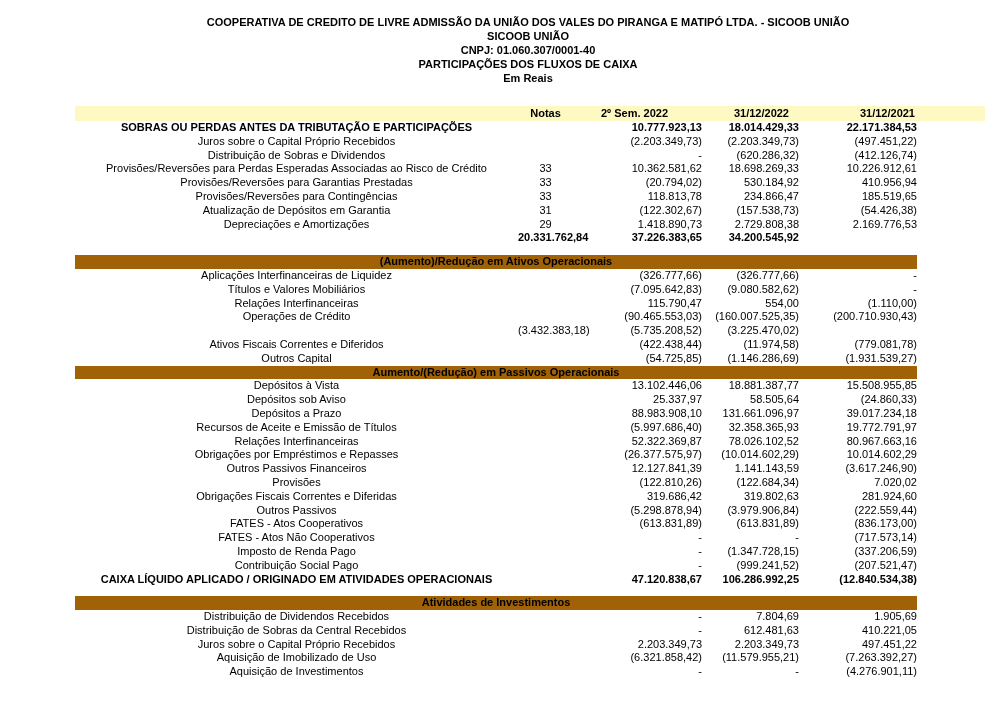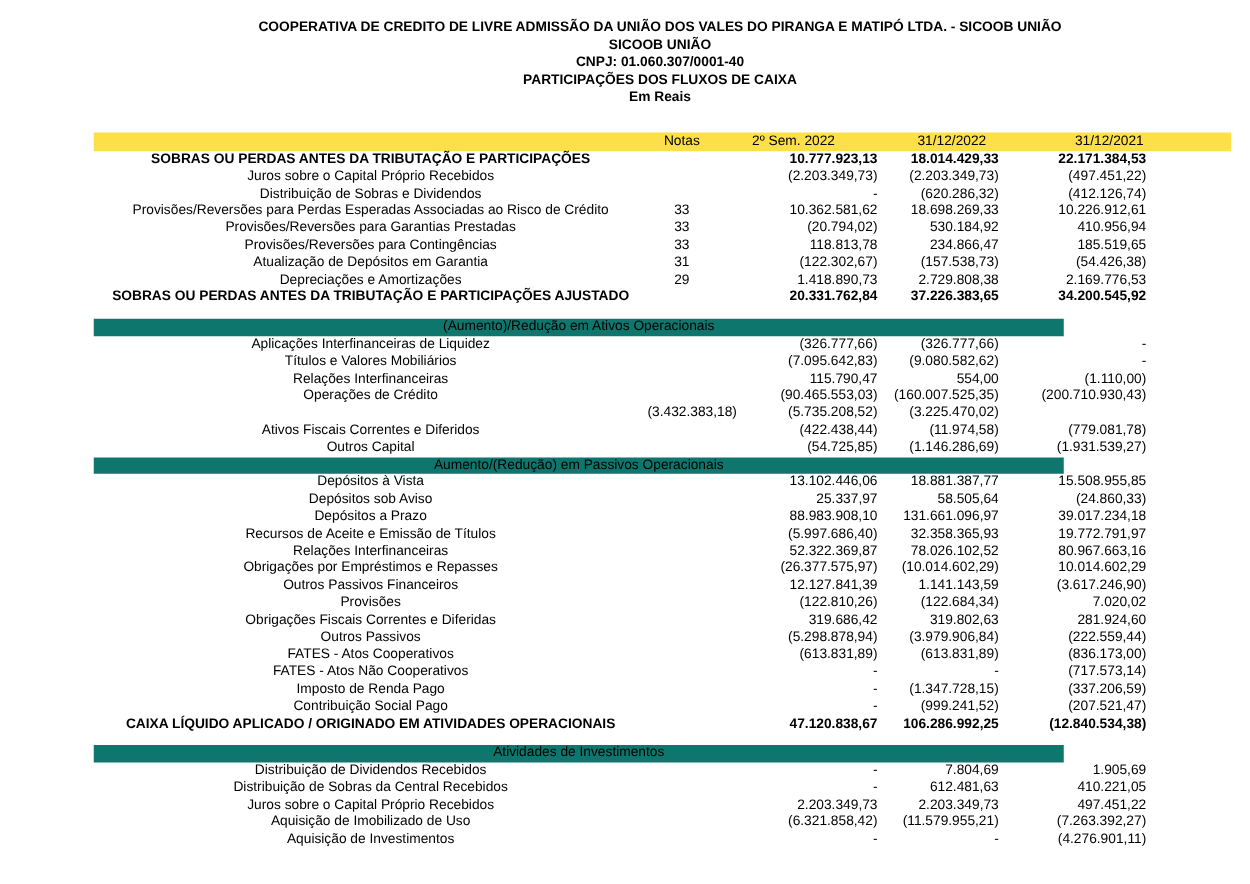--- a/index.html
+++ b/index.html
@@ -24,23 +24,23 @@
   .fin-table { position: absolute; left: 47px; top: 106px; width: 911px; }
 
   .grid-cols {
     display: grid;
     grid-template-columns: 443px 55px 129px 97px 118px;
     width: 842px;
   }
 
   .header-row {
     width: 910px;
-    background: #fde047;
+    background: #fef9c3;
     height: 15px;
-    font-weight: normal;
+    font-weight: bold;
   }
   .header-row .cell { line-height: 15px; }
 
   .cell {
     font-size: 11px;
     line-height: 13.8px;
     white-space: nowrap;
     overflow: visible;
   }
   .c-label { text-align: center; }
@@ -48,23 +48,23 @@
   .c-v1, .c-v2, .c-v3 { text-align: right; }
 
   .header-row .c-v1 { padding-right: 34px; }
   .header-row .c-v2 { padding-right: 10px; }
   .header-row .c-v3 { padding-right: 2px; }
 
   .r-item .cell, .r-total .cell { height: 13.8px; }
   .r-total { font-weight: bold; }
 
   .r-section {
-    width: 776px;
-    background: #0f766e;
-    font-weight: normal;
+    width: 842px;
+    background: #a16207;
+    font-weight: bold;
   }
   .r-section .cell { height: 13.8px; }
 
   .r-gap { height: 10px; width: 842px; }
 </style>
 </head>
 <body>
 
 <div class="page">
 
@@ -137,21 +137,20 @@
           <div class="cell c-v3">(54.426,38)</div>
         </div>
         <div class="grid-cols r-item">
           <div class="cell c-label">Depreciações e Amortizações</div>
           <div class="cell c-notes">29</div>
           <div class="cell c-v1">1.418.890,73</div>
           <div class="cell c-v2">2.729.808,38</div>
           <div class="cell c-v3">2.169.776,53</div>
         </div>
         <div class="grid-cols r-total">
-          <div class="cell c-label">SOBRAS OU PERDAS ANTES DA TRIBUTAÇÃO E PARTICIPAÇÕES AJUSTADO</div>
           <div class="cell c-notes"></div>
           <div class="cell c-v1">20.331.762,84</div>
           <div class="cell c-v2">37.226.383,65</div>
           <div class="cell c-v3">34.200.545,92</div>
         </div>
         <div class="r-gap"></div>
         <div class="r-section">
           <div class="cell c-label">(Aumento)/Redução em Ativos Operacionais</div>
         </div>
         <div class="grid-cols r-item">

